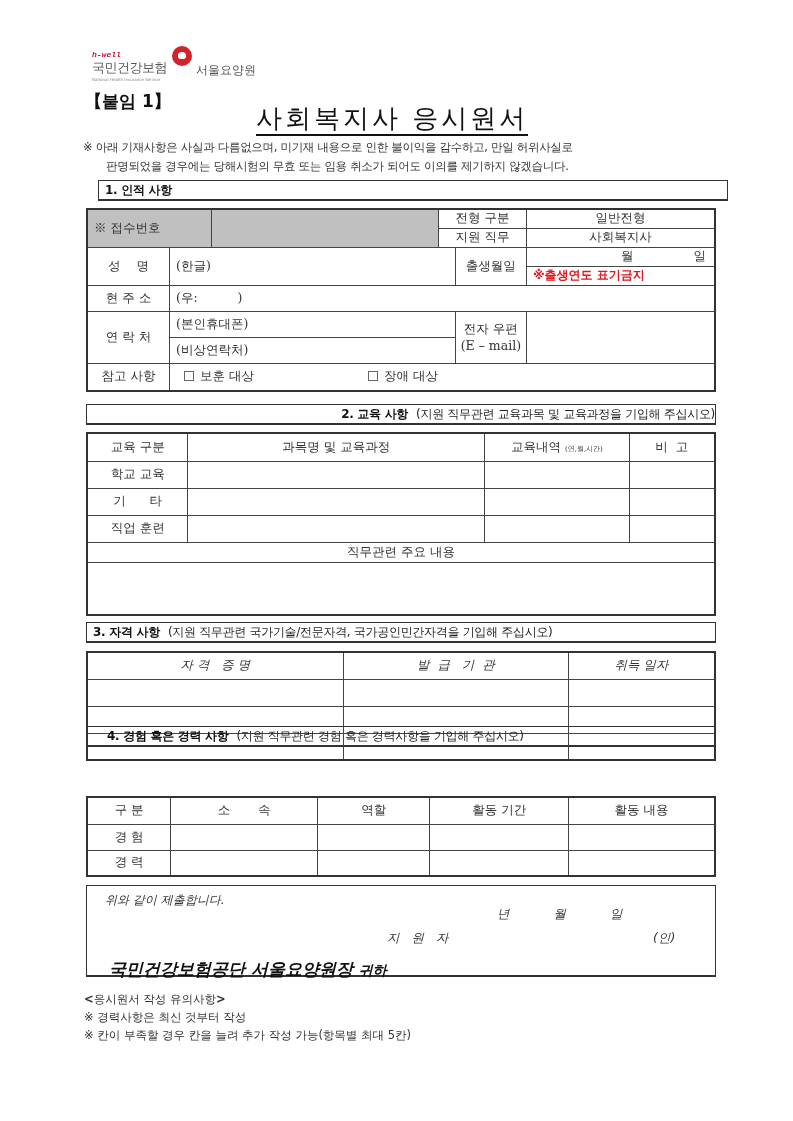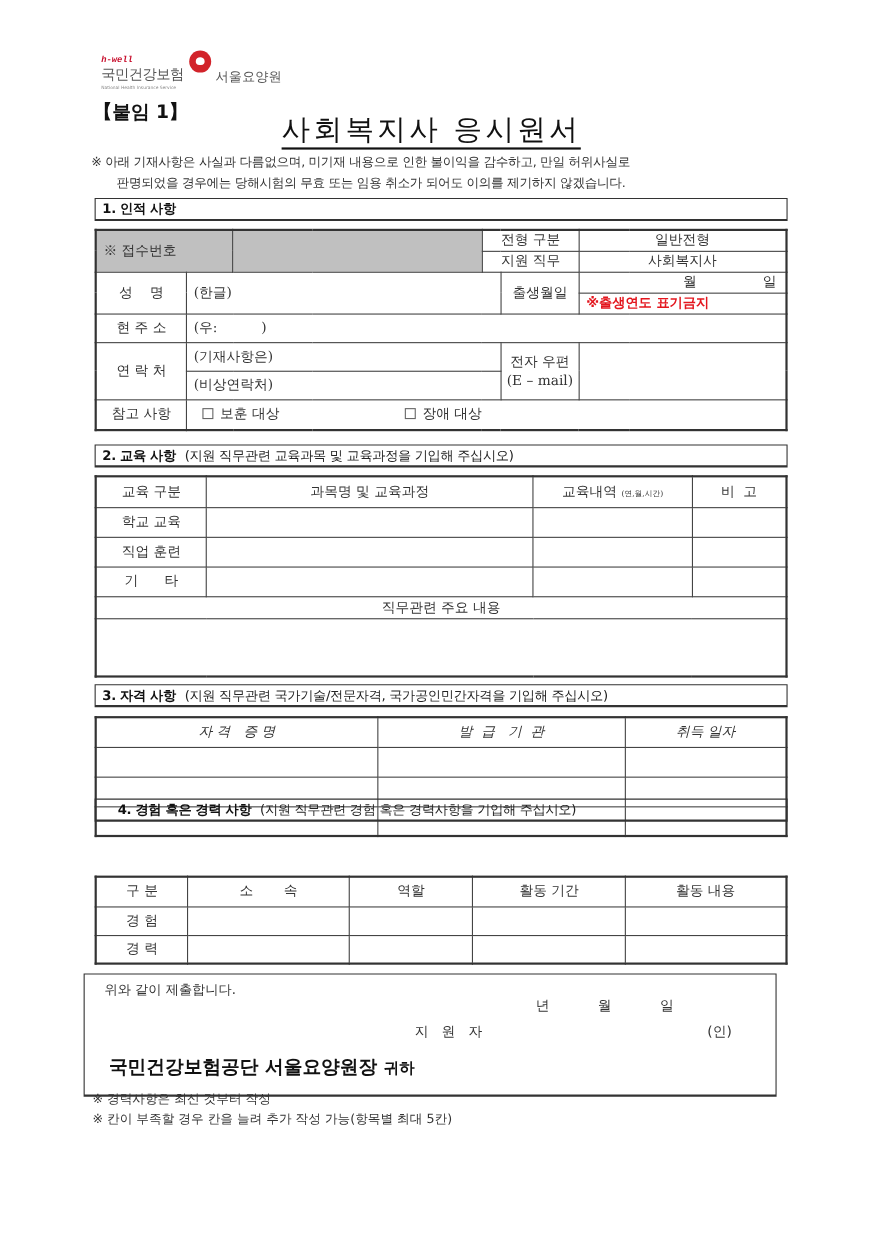--- a/index.html
+++ b/index.html
@@ -25,21 +25,21 @@
 
   table { position: absolute; left: 86px; width: 630px; border-collapse: collapse; font-size: 12.5px; color: #333; }
   td { border: 1px solid #444; text-align: center; vertical-align: middle; padding: 0 4px; }
   td.l { text-align: left; padding-left: 6px; }
   .tbl-outer { border: 2px solid #333; }
   .gray { background: #c0c0c0; }
   .red { color: #e3161e; font-weight: bold; font-family: "DejaVu Sans", sans-serif; font-size: 12px; text-align: left; padding-left: 6px; }
   .small { font-size: 7px; }
   .chk { display: inline-block; width: 10px; height: 10px; border: 1px solid #666; margin-right: 6px; vertical-align: -1px; }
 
-  .sign-box { position: absolute; left: 76px; top: 885px; width: 630px; height: 112px; border: 1.5px solid #333; border-bottom-width: 2px; font-family: "DejaVu Sans", sans-serif; color: #333; }
+  .sign-box { position: absolute; left: 86px; top: 885px; width: 630px; height: 92px; border: 1.5px solid #333; border-bottom-width: 2px; font-family: "DejaVu Sans", sans-serif; color: #333; font-style: italic; }
   .sign-box .sub { position: absolute; left: 18px; top: 6px; font-size: 12px; }
   .sign-box .ymd { position: absolute; left: 410px; top: 20px; font-size: 12.5px; word-spacing: 40px; }
   .sign-box .app { position: absolute; left: 300px; top: 44px; font-size: 12.5px; letter-spacing: 4px; }
   .sign-box .seal { position: absolute; left: 566px; top: 44px; font-size: 12.5px; }
   .sign-box .to { position: absolute; left: 22px; top: 72px; font-size: 17px; font-weight: bold; color: #111; }
   .sign-box .to span { font-size: 14px; }
 
   .notes { position: absolute; left: 84px; top: 990px; font-size: 11.5px; line-height: 18px; color: #333; font-family: "DejaVu Sans", sans-serif; }
   .notes b { font-weight: bold; }
 </style>
@@ -55,21 +55,21 @@
 </div>
 
 <div class="attach">【붙임 1】</div>
 <div class="title">사회복지사 응시원서</div>
 
 <div class="notice">
   <div>※ 아래 기재사항은 사실과 다름없으며, 미기재 내용으로 인한 불이익을 감수하고, 만일 허위사실로</div>
   <div class="l2">판명되었을 경우에는 당해시험의 무효 또는 임용 취소가 되어도 이의를 제기하지 않겠습니다.</div>
 </div>
 
-<div class="sec-head" style="top:180px;">
+<div class="sec-head" style="top:180px;margin-left:12px;">
   <b>1. 인적 사항</b>
 </div>
 
 <table class="tbl-outer" style="top:208px;">
   <colgroup>
     <col style="width:89px">
       <col style="width:50px">
       <col style="width:85px">
       <col style="width:182px">
       <col style="width:20px">
@@ -98,41 +98,41 @@
   </tr>
   <tr style="height:19px;">
     <td class="red" colspan="2">※출생연도 표기금지</td>
   </tr>
   <tr style="height:26px;">
     <td>현 주 소</td>
     <td class="l" colspan="7" style="white-space:pre;">(우:          )</td>
   </tr>
   <tr style="height:26px;">
     <td rowspan="2">연 락 처</td>
-    <td class="l" colspan="4">(기재사항은)</td>
+    <td class="l" colspan="4">(본인휴대폰)</td>
     <td rowspan="2">
       <div>전자 우편</div>
       <div>(E – mail)</div>
     </td>
     <td colspan="2" rowspan="2"></td>
   </tr>
   <tr style="height:26px;">
     <td class="l" colspan="4">(비상연락처)</td>
   </tr>
   <tr style="height:28px;margin-left:48px;">
     <td>참고 사항</td>
     <td class="l" colspan="7" style="padding-left:14px;">
       <span style="margin-right:110px;"><span class="chk"></span><span>보훈 대상</span></span>
       <span><span class="chk"></span><span>장애 대상</span></span>
     </td>
   </tr>
 </tbody>
   </table>
 
-<div class="sec-head" style="top:404px;">
+<div class="sec-head" style="top:404px;text-align:right;">
   <b>2. 교육 사항</b><span>(지원 직무관련 교육과목 및 교육과정을 기입해 주십시오)</span>
 </div>
 
 <table class="tbl-outer" style="top:432px;">
   <colgroup>
       <col style="width:101px">
       <col style="width:298px">
       <col style="width:145px">
       <col style="width:86px">
     </colgroup>
@@ -143,27 +143,27 @@
     <td><span>교육내역</span> <span class="small">(연,월,시간)</span></td>
     <td style="white-space:pre;">비  고</td>
   </tr>
   <tr style="height:27px;">
     <td>학교 교육</td>
     <td></td>
         <td></td>
         <td></td>
   </tr>
   <tr style="height:27px;">
+    <td style="white-space:pre;">기      타</td>
+    <td></td>
+        <td></td>
+        <td></td>
+  </tr>
+  <tr style="height:27px;">
     <td>직업 훈련</td>
-    <td></td>
-        <td></td>
-        <td></td>
-  </tr>
-  <tr style="height:27px;">
-    <td style="white-space:pre;">기      타</td>
     <td></td>
         <td></td>
         <td></td>
   </tr>
   <tr style="height:20px;">
     <td colspan="4">직무관련 주요 내용</td>
   </tr>
   <tr style="height:53px;">
     <td colspan="4"></td>
   </tr>
@@ -243,15 +243,16 @@
 
 <div class="sign-box">
   <div class="sub">위와 같이 제출합니다.</div>
   <div class="ymd">년 월 일</div>
   <div class="app">지 원 자</div>
   <div class="seal">(인)</div>
   <div class="to"><span style="font-size:17px;">국민건강보험공단 서울요양원장</span> <span>귀하</span></div>
 </div>
 
 <div class="notes">
+  <div><b>&lt;</b><span>응시원서 작성 유의사항</span><b>&gt;</b></div>
   <div>※ 경력사항은 최신 것부터 작성</div>
   <div>※ 칸이 부족할 경우 칸을 늘려 추가 작성 가능(항목별 최대 5칸)</div>
 </div>
 
 </body></html>

